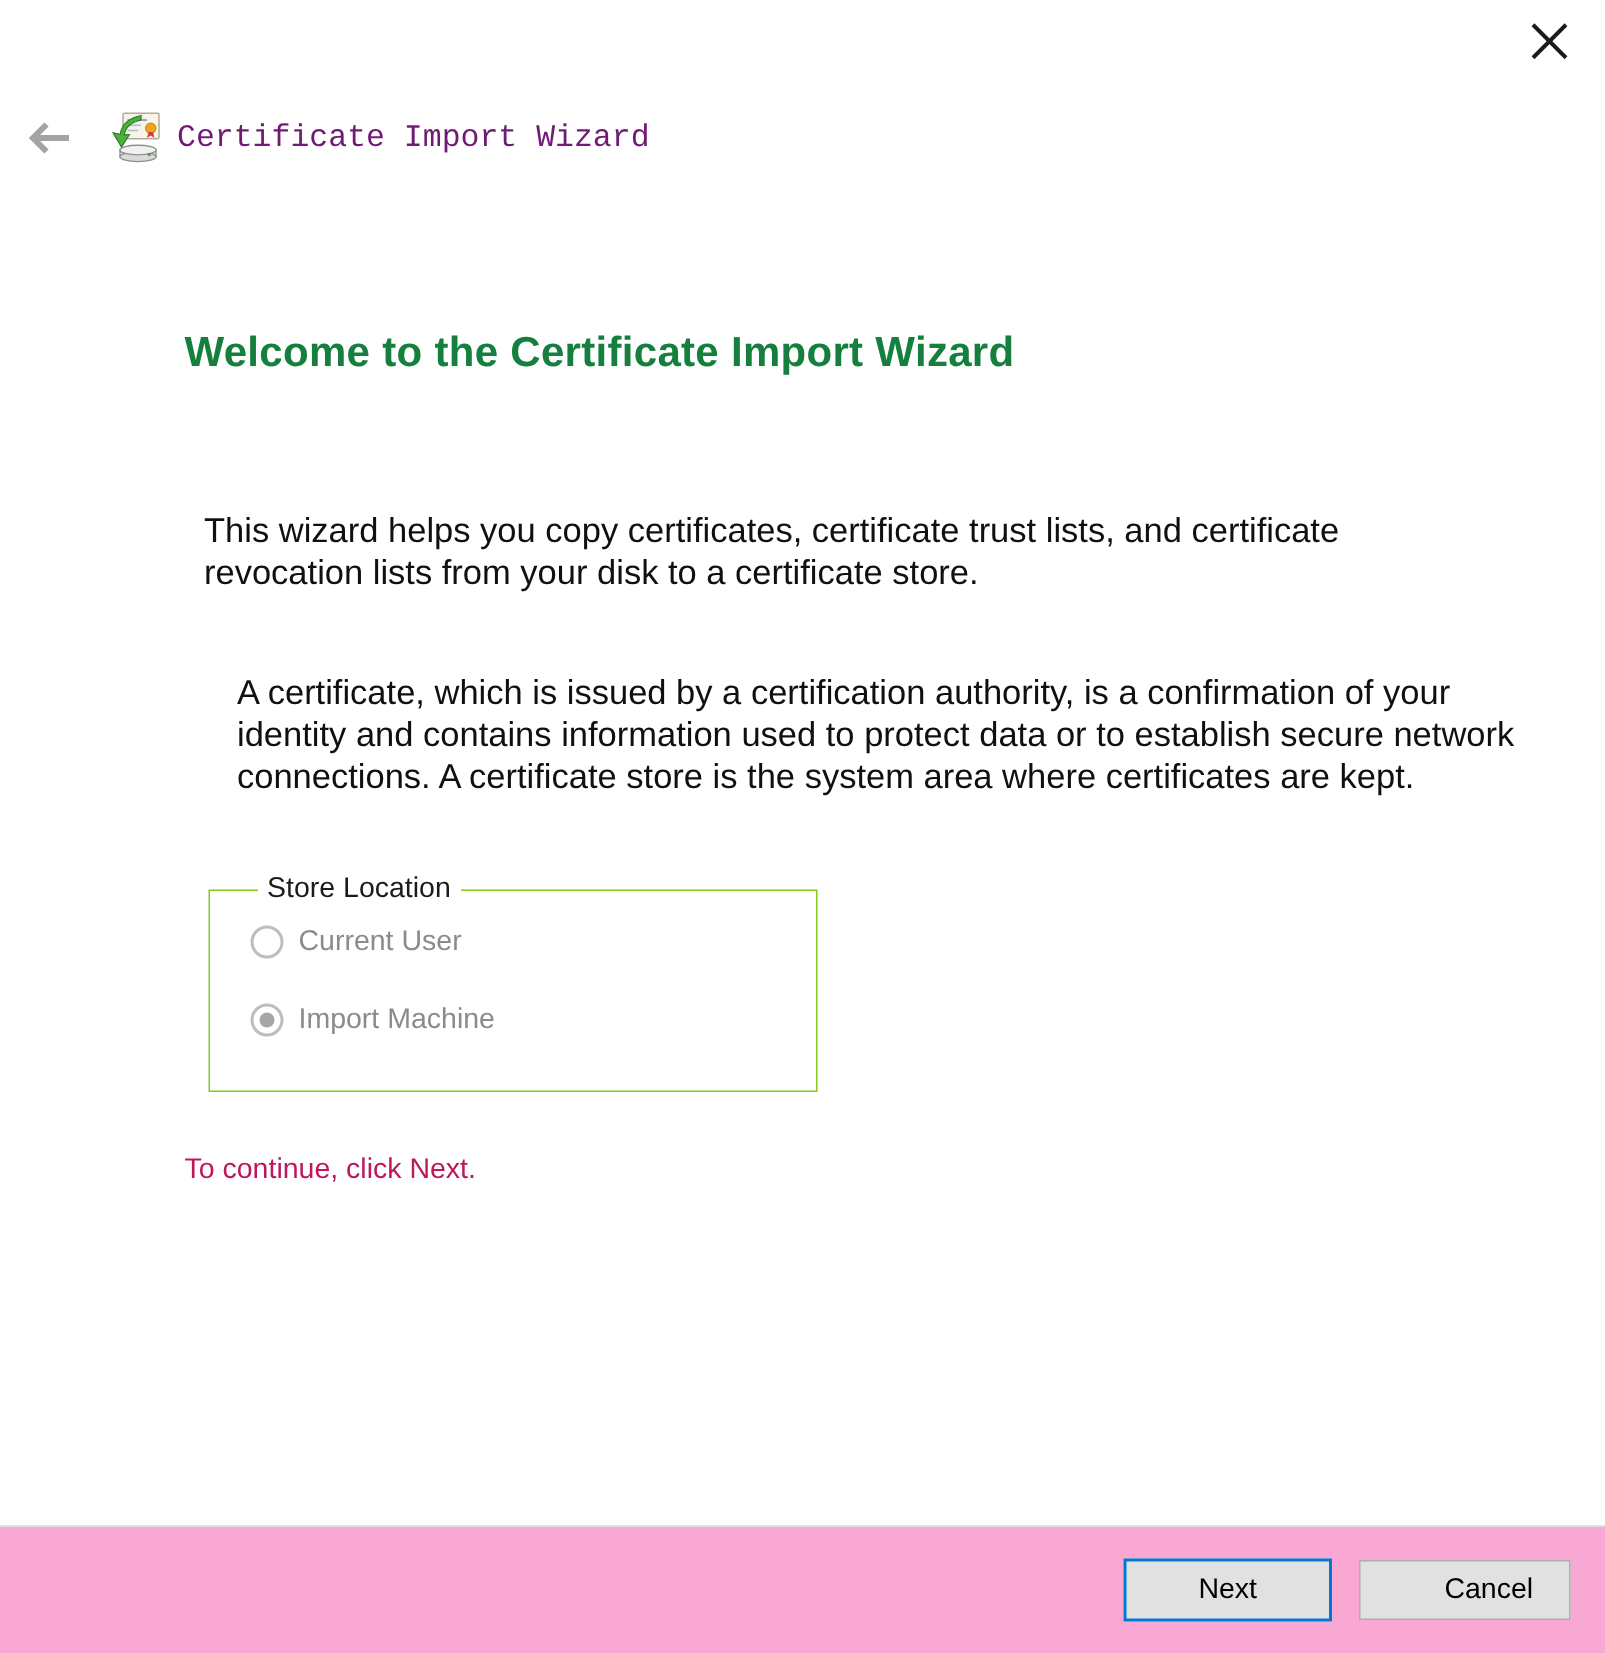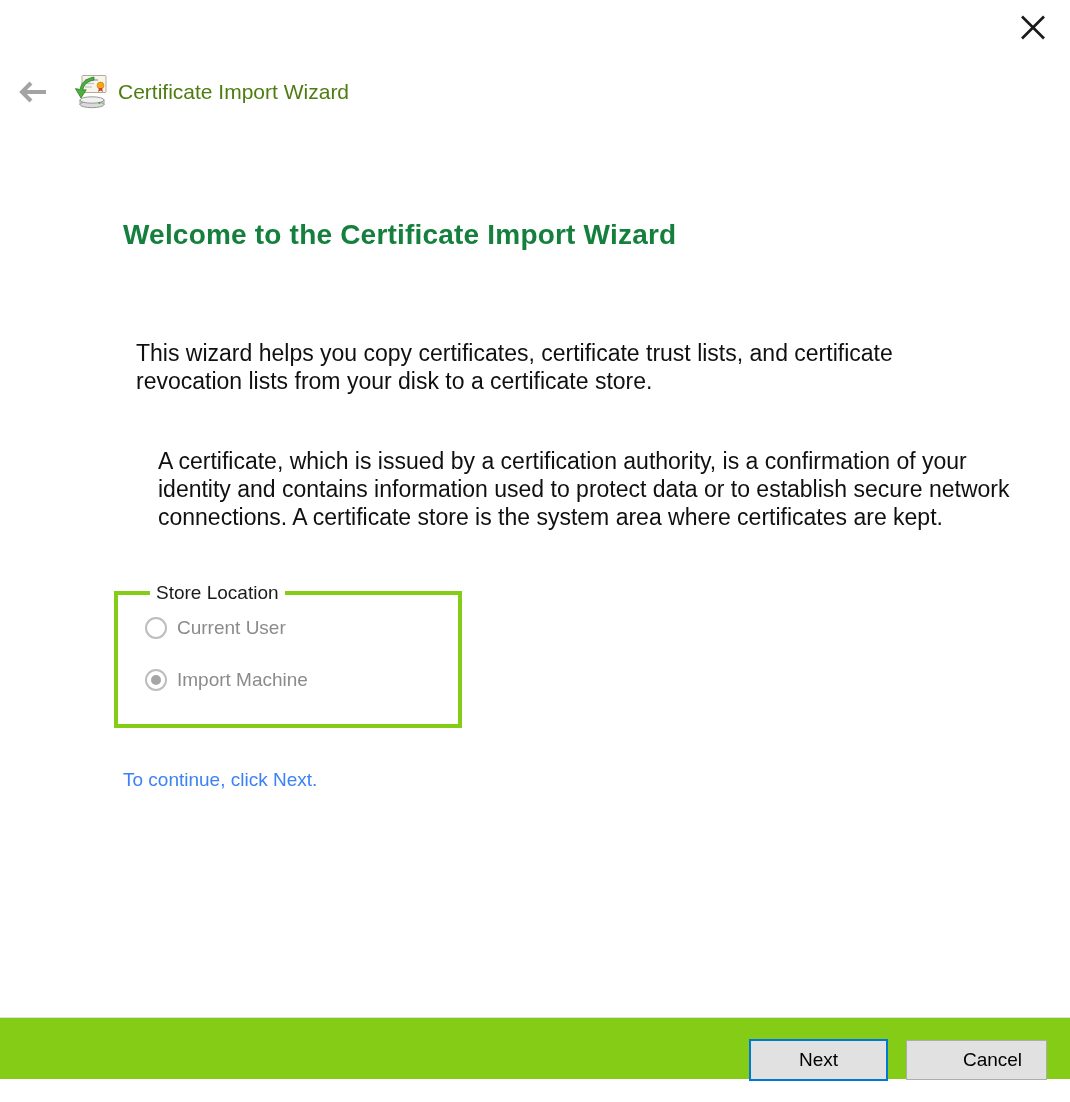--- a/index.html
+++ b/index.html
@@ -48,22 +48,23 @@
     margin-right: 24px;
     cursor: default;
   }
   .wizard-icon {
     width: 36px;
     height: 36px;
     margin-right: 10px;
   }
   .header-title {
     font-size: 21px;
-    color: #4d7c0f;
+    color: #701a75;
     white-space: nowrap;
+    font-family: Liberation Mono, monospace;
   }
 
   
   .main-heading {
     position: absolute;
     left: 123px;
     top: 219px;
     font-size: 28px;
     font-weight: bold;
     color: #15803d;
@@ -75,25 +76,25 @@
     font-size: 23px;
     line-height: 28px;
     color: #101010;
   }
   .para-1 { top: 339px; width: 862px; }
   .para-2 { top: 447px; width: 872px; margin-left: 22px; }
 
   
   .groupbox {
     position: absolute;
-    left: 114px;
+    left: 139px;
     top: 582px;
-    width: 348px;
+    width: 406px;
     height: 146px;
-    border: 4px solid #84cc16;
+    border: 1px solid #84cc16;
     padding: 13px 0 0 27px;
   }
   .groupbox legend {
     font-size: 19px;
     color: #1b1b1b;
     padding: 0 6px;
     margin-left: 5px;
   }
   .radio-row {
     display: flex;
@@ -124,31 +125,31 @@
   .radio-label {
     font-size: 19px;
     color: #8b8b8b;
   }
 
   .hint {
     position: absolute;
     left: 123px;
     top: 769px;
     font-size: 19px;
-    color: #3b82f6;
+    color: #be185d;
   }
 
   
   .footer {
     position: absolute;
     left: 0;
     top: 1017px;
     width: 1070px;
-    height: 62px;
-    background: #84cc16;
+    height: 85px;
+    background: #f9a8d4;
     border-top: 1px solid #dfdfdf;
   }
   .btn {
     position: absolute;
     font-family: "Liberation Sans", sans-serif;
     font-size: 19px;
     color: #000000;
     background: #e1e1e1;
     cursor: pointer;
   }

